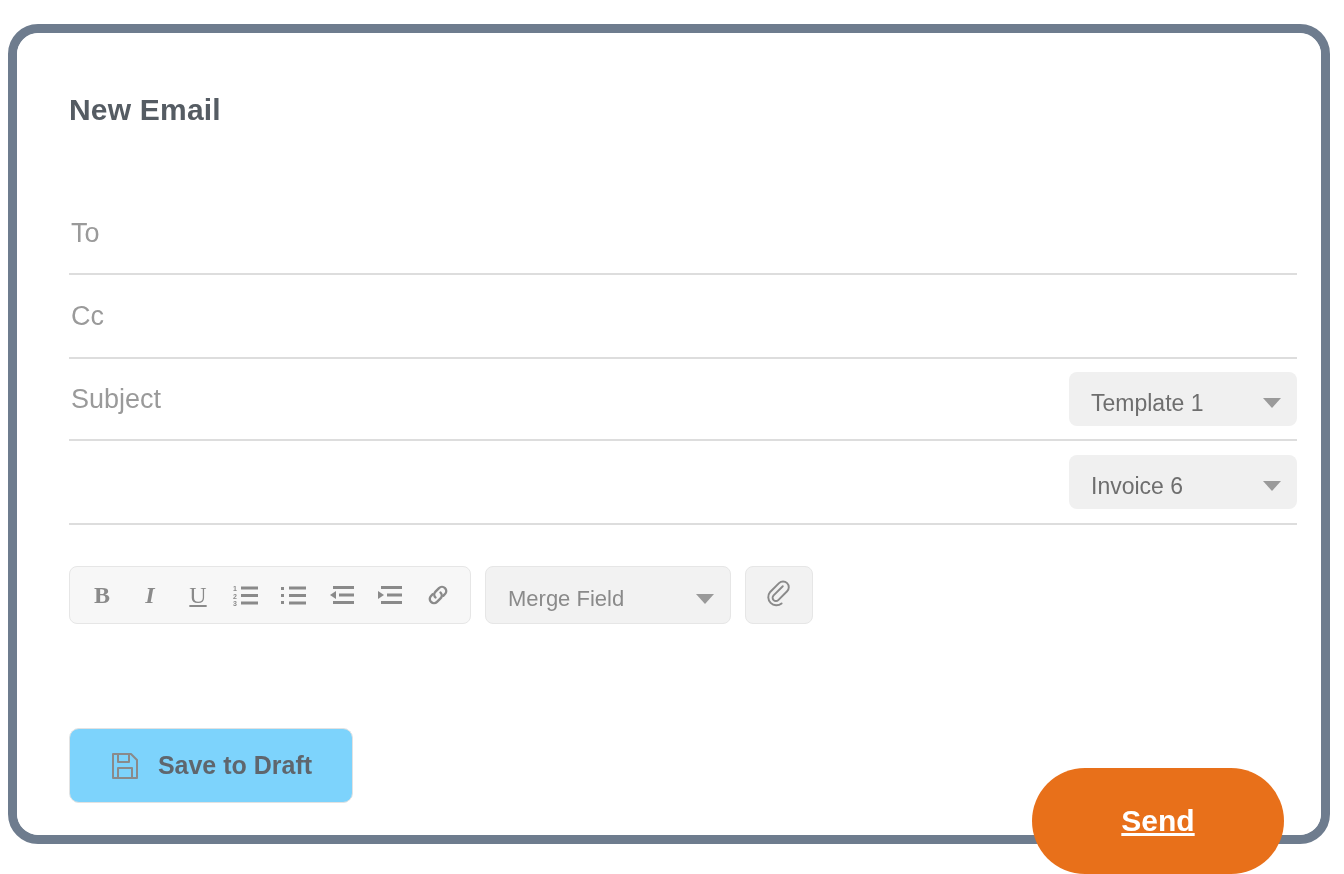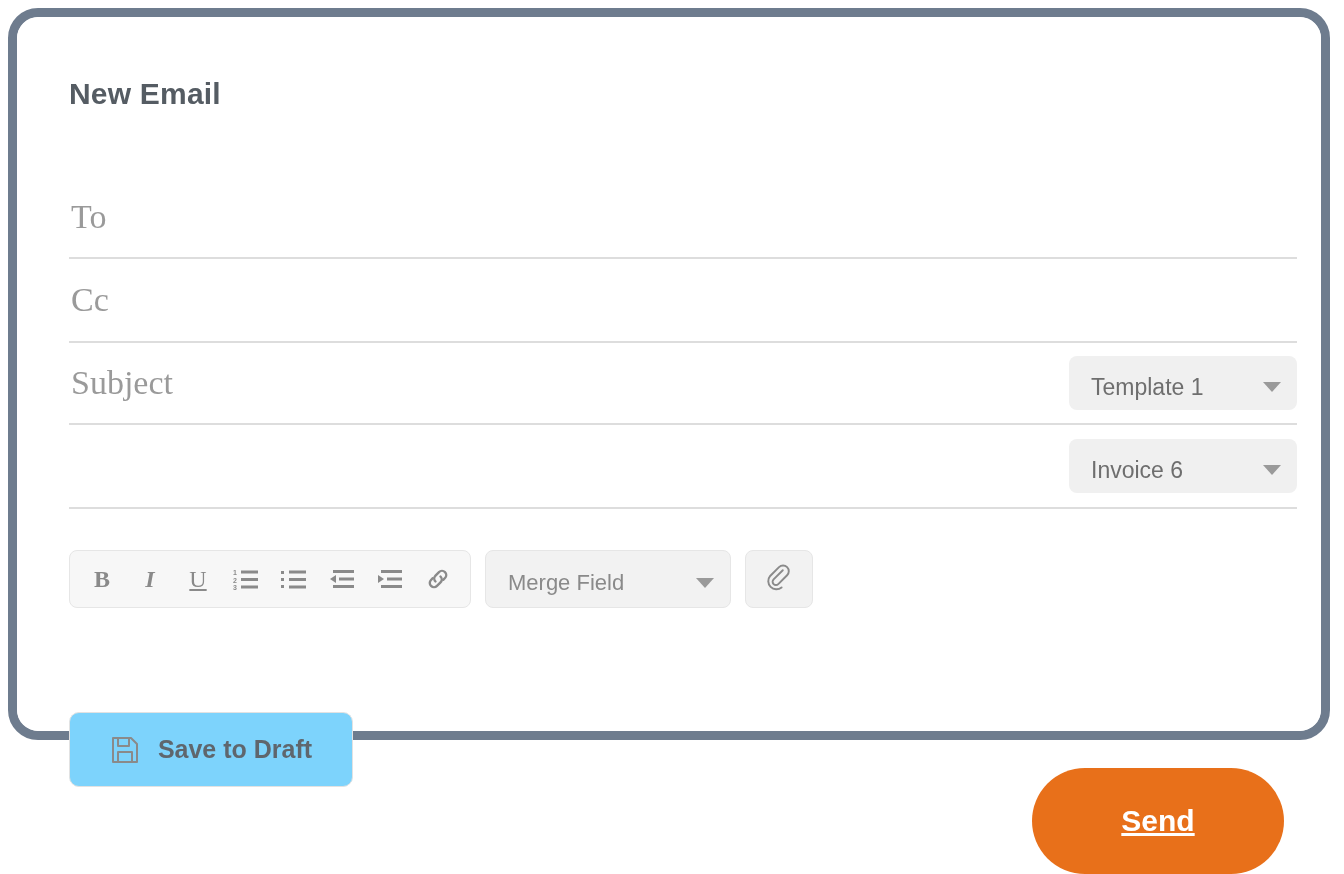--- a/index.html
+++ b/index.html
@@ -17,23 +17,23 @@
     position: relative;
     width: 1344px;
     height: 874px;
     background: #ffffff;
   }
 
   
   .card {
     position: absolute;
     left: 8px;
-    top: 8px;
+    top: 24px;
     width: 1322px;
-    height: 732px;
+    height: 820px;
     background: #ffffff;
     border: 9px solid #6e7c8e;
     border-radius: 30px;
   }
 
   .card-inner {
     position: relative;
     width: 100%;
     height: 100%;
     background: #ffffff;
@@ -67,22 +67,22 @@
 
   .field-input {
     position: absolute;
     left: 0;
     top: 0;
     width: 980px;
     height: 100%;
     border: none;
     outline: none;
     background: transparent;
-    font-family: Liberation Serif, serif;
-    font-size: 34px;
+    font-family: Liberation Sans, sans-serif;
+    font-size: 27px;
     color: #0f172a;
   }
   .field-input::placeholder { color: #9a9a9a; opacity: 1; }
 
   
   .select-pill {
     position: absolute;
     right: 0;
     top: 50%;
     transform: translateY(-50%);

